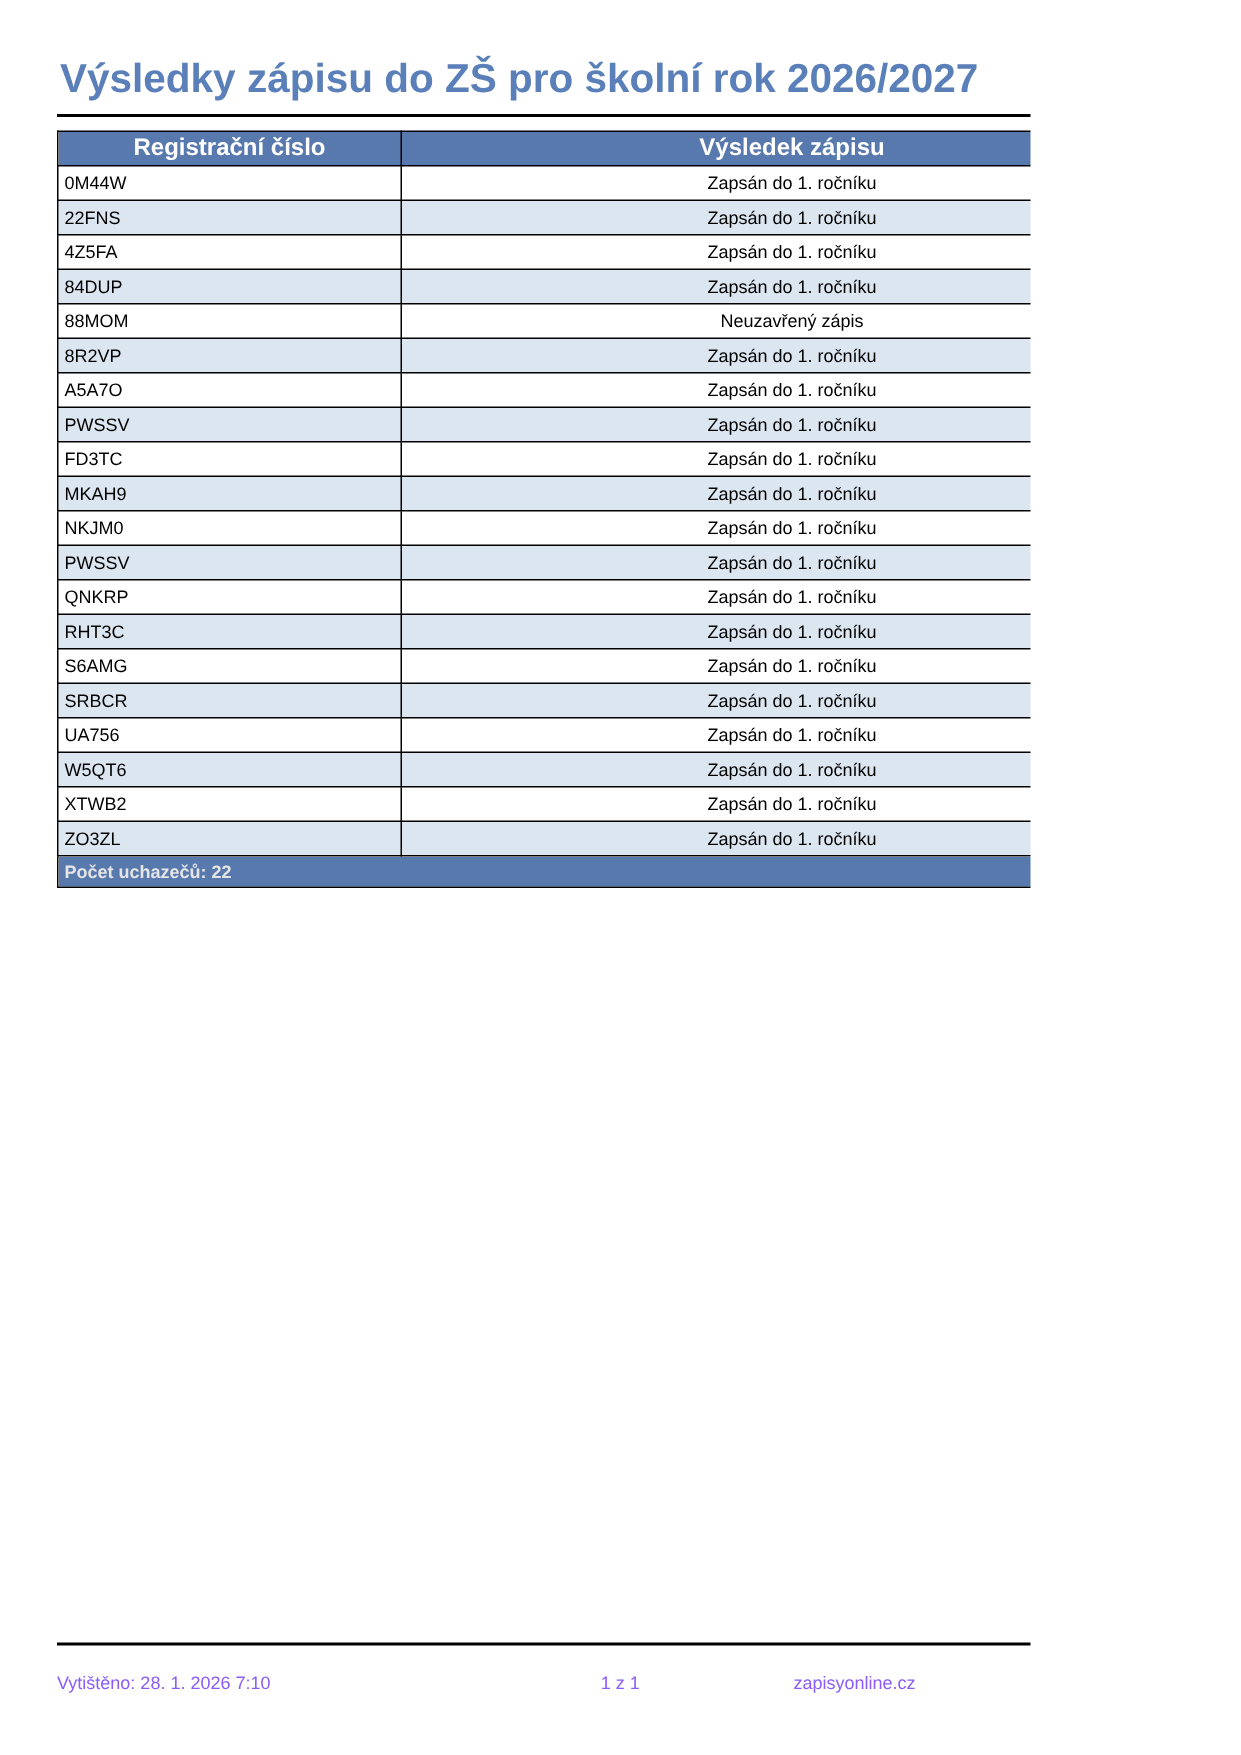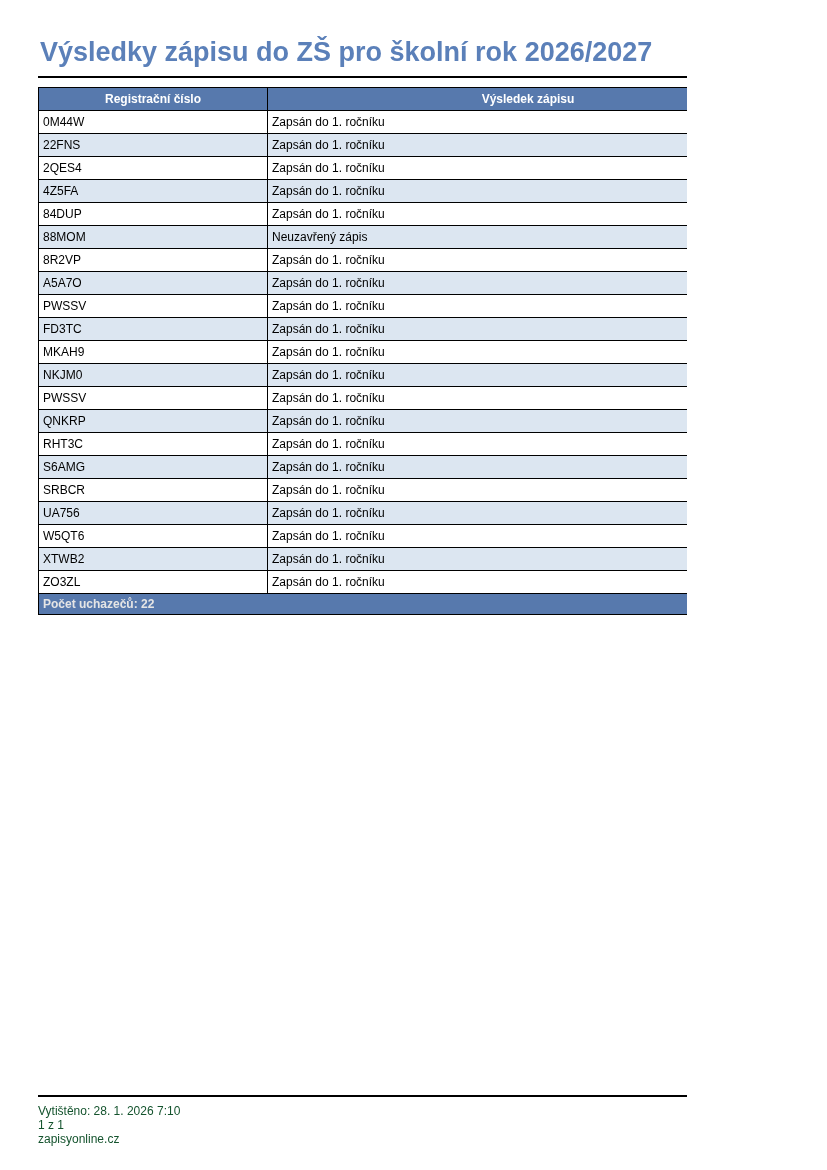--- a/index.html
+++ b/index.html
@@ -38,25 +38,25 @@
     height: 22px;
     line-height: 22px;
     overflow: hidden;
     white-space: nowrap;
   }
   table.results thead th {
     background: #5779ad;
     color: #ffffff;
     font-weight: bold;
     text-align: center;
-    font-size: 12px;
+    font-size: 16px;
   }
   col.col-reg { width: 229px; }
   td.cell-reg { }
-  td.cell-res { text-align: left; }
+  td.cell-res { text-align: center; }
   tbody tr:nth-child(even) td { background: #dce6f1; }
   tbody tr:nth-child(odd) td { background: #ffffff; }
   tr.summary-row td {
     background: #5779ad;
     color: #e5e5e5;
     font-weight: bold;
     text-align: left;
     height: 20px;
     line-height: 20px;
   }
@@ -65,23 +65,22 @@
     left: 38px;
     width: 751px;
     top: 1095px;
   }
   .footer-rule { height: 2px; background: #000000; }
   .footer-line {
     display: flex;
     justify-content: space-between;
     align-items: baseline;
     font-size: 12px;
-    color: #14532d;
-    margin-top: 7px;
-    flex-direction: column;
+    color: #8b5cf6;
+    margin-top: 18px;
   }
   .footer-left  { width: 260px; text-align: left; }
   .footer-center{ flex: 1; text-align: center; }
   .footer-right { width: 260px; text-align: left; }
 </style>
 </head>
 <body>
 
 <div class="page">
   <div class="content">
@@ -104,24 +103,20 @@
       <tbody id="results-body">
           <tr>
             <td class="cell-reg">0M44W</td>
             <td class="cell-res">Zapsán do 1. ročníku</td>
           </tr>
           <tr>
             <td class="cell-reg">22FNS</td>
             <td class="cell-res">Zapsán do 1. ročníku</td>
           </tr>
           <tr>
-            <td class="cell-reg">2QES4</td>
-            <td class="cell-res">Zapsán do 1. ročníku</td>
-          </tr>
-          <tr>
             <td class="cell-reg">4Z5FA</td>
             <td class="cell-res">Zapsán do 1. ročníku</td>
           </tr>
           <tr>
             <td class="cell-reg">84DUP</td>
             <td class="cell-res">Zapsán do 1. ročníku</td>
           </tr>
           <tr>
             <td class="cell-reg">88MOM</td>
             <td class="cell-res">Neuzavřený zápis</td>

